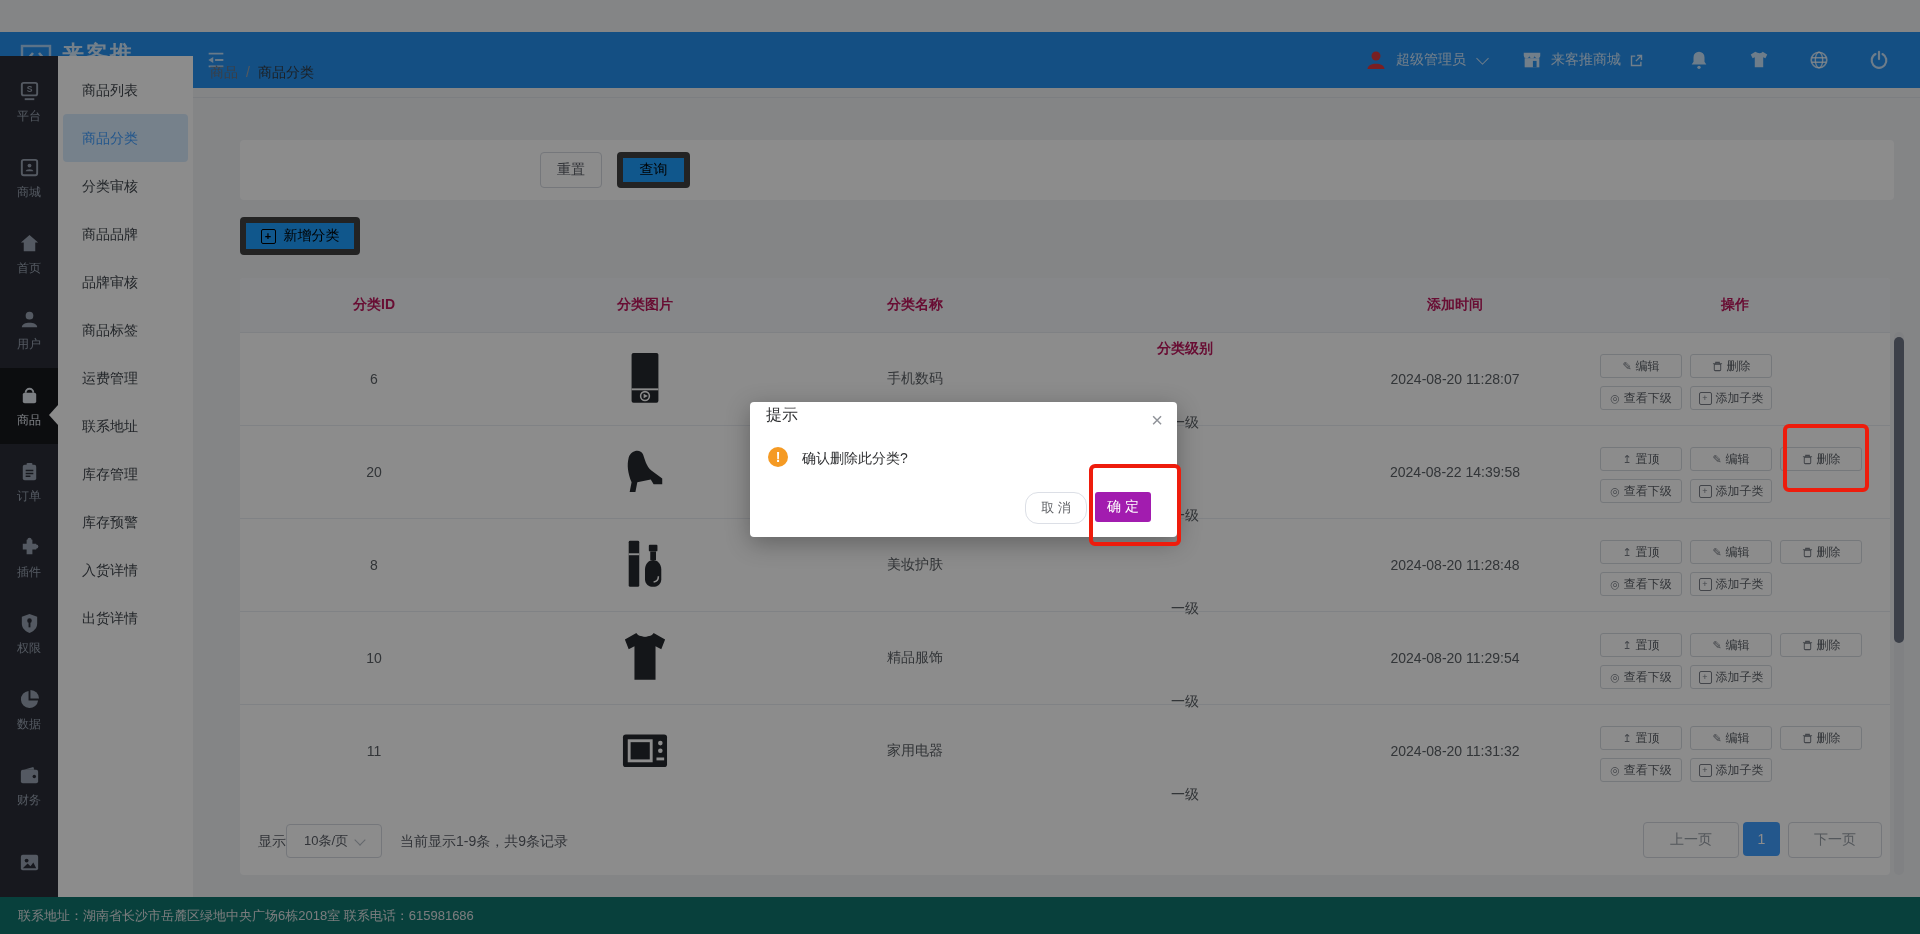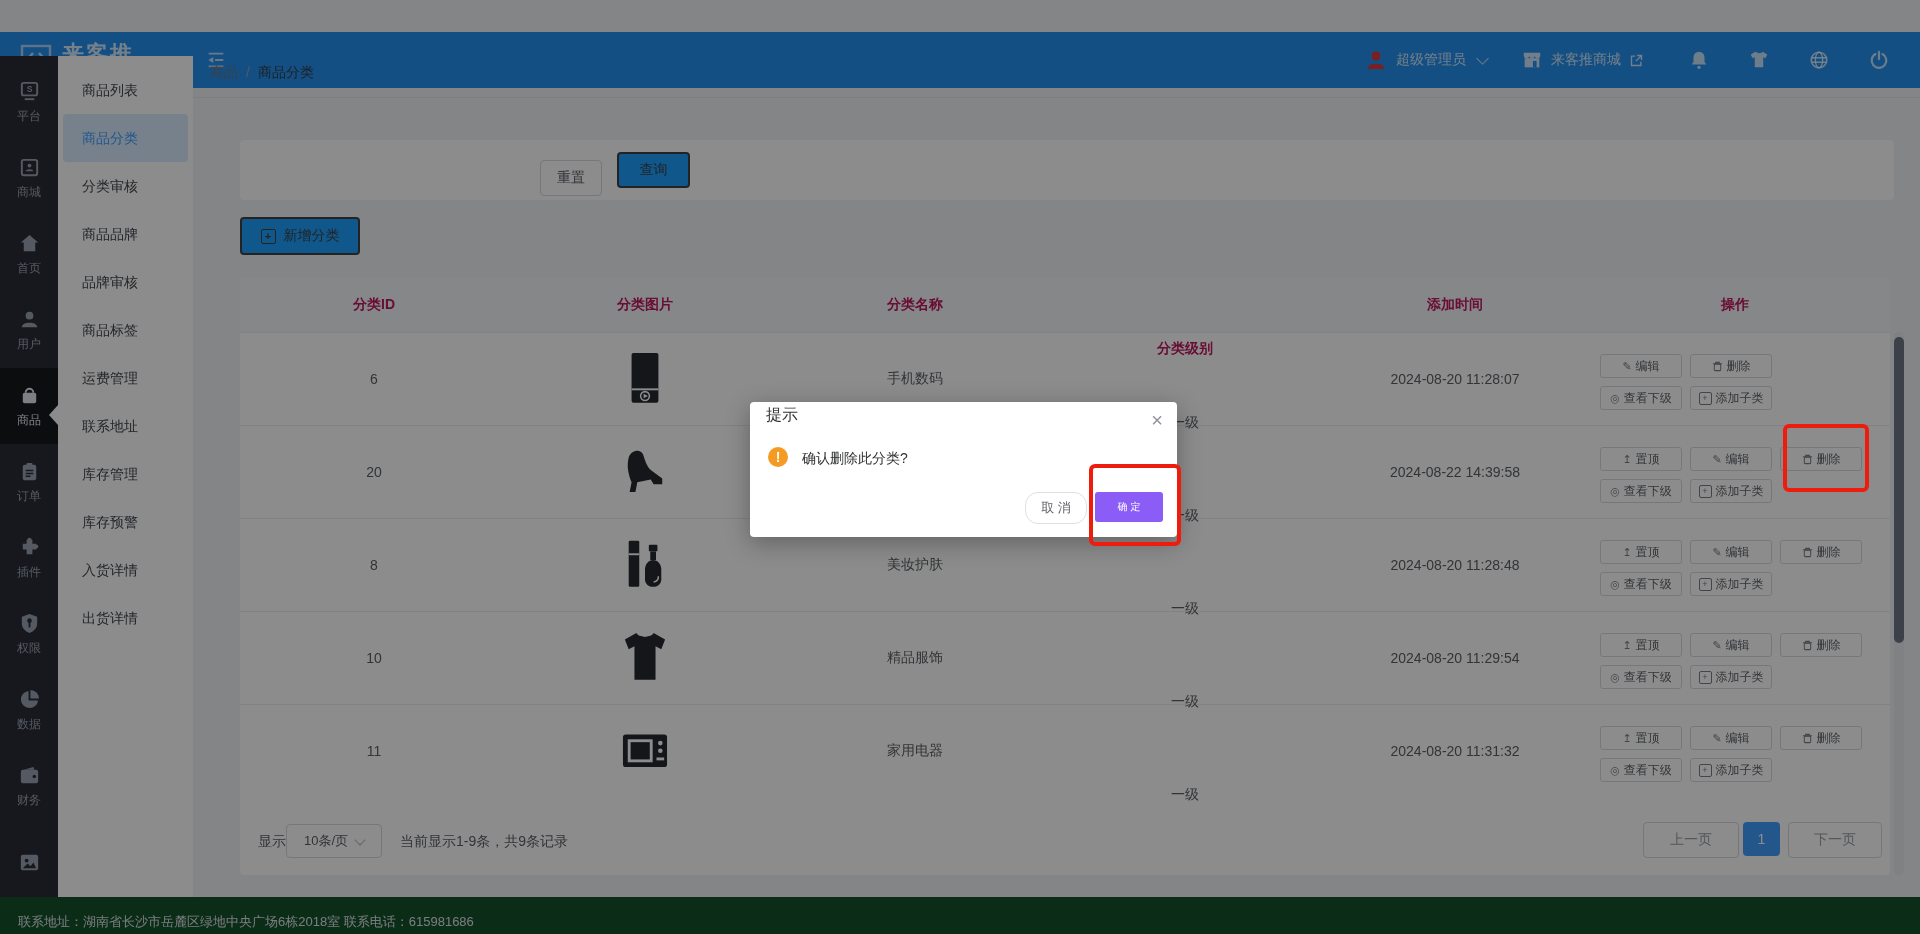--- a/index.html
+++ b/index.html
@@ -38,22 +38,22 @@
   .crumb .sep{color:#9aa2ac;margin:0 8px;}
   .hrline{left:193px;top:97px;width:1727px;height:1px;background:#e2e6ec;}
 
   .card{background:#fff;border-radius:4px;}
   .searchcard{left:240px;top:140px;width:1654px;height:60px;}
   .s-input{left:250px;top:152px;width:280px;height:36px;border:1px solid #d5d9e0;border-radius:4px;background:#fff;
            font-size:14px;color:#333;padding:0 12px;font-family:inherit;}
   .s-input::placeholder{color:#a8abb2;}
   .btn{display:flex;align-items:center;justify-content:center;border-radius:4px;font-size:14px;cursor:pointer;}
   .btn-plain{background:#fff;border:1px solid #d5d9e0;color:#5a5e66;}
-  .btn-blue{background:#1E9FFF;border:2px solid #404040;color:#404040;}
-  .reset{left:540px;top:160px;width:62px;height:36px;}
+  .btn-blue{background:#1E9FFF;border:6px solid #404040;color:#000000;}
+  .reset{left:540px;top:152px;width:62px;height:36px;}
   .query{left:617px;top:152px;width:73px;height:36px;}
   .addbtn{left:240px;top:217px;width:120px;height:38px;gap:8px;}
   .plusbox{width:13px;height:13px;border:1.4px solid currentColor;border-radius:2px;display:flex;align-items:center;
            justify-content:center;font-size:11px;line-height:11px;font-weight:bold;}
 
   
   .tablecard{left:240px;top:278px;width:1650px;height:597px;}
   .thead{position:relative;height:54px;background:#f4f6f9;border-radius:4px 4px 0 0;border-bottom:1px solid #e7ebf1;}
   .th,.td{position:absolute;top:50%;transform:translate(-50%,-50%);font-size:14px;white-space:nowrap;}
   .th{color:#be185d;font-weight:bold;}
@@ -78,37 +78,37 @@
   .pag-summary{position:absolute;left:160px;top:555px;font-size:14px;color:#5a5e66;}
   .pg-prev{position:absolute;left:1403px;top:544px;width:94px;height:34px;color:#9aa0a8;}
   .pg-cur{position:absolute;left:1503px;top:544px;width:37px;height:34px;background:#409EFF;border:none;color:#fff;}
   .pg-next{position:absolute;left:1548px;top:544px;width:92px;height:34px;color:#9aa0a8;}
 
   
   .sc-track{left:1894px;top:332px;width:10px;height:543px;background:#e9ebee;border-radius:5px;}
   .sc-thumb{left:1894px;top:337px;width:10px;height:306px;background:#6d7585;border-radius:5px;cursor:pointer;}
 
   
-  .footbar{left:0;top:897px;width:1920px;height:37px;background:#14532d;color:#dfe1e4;font-size:13px;
-           display:flex;justify-content:space-between;padding:16px 16px 0 18px;}
+  .footbar{left:0;top:897px;width:1920px;height:37px;background:#0f766e;color:#dfe1e4;font-size:13px;
+           display:flex;align-items:center;justify-content:space-between;padding:0 16px 0 18px;}
   .footbar .rgt{display:flex;gap:46px;}
 
   
   .overlay{left:0;top:0;width:1920px;height:934px;background:rgba(0,0,0,.45);z-index:40;}
   .dialog{left:750px;top:402px;width:427px;height:135px;background:#fff;border-radius:4px;z-index:50;
           box-shadow:0 6px 24px rgba(0,0,0,.3);}
   .dlg-title{position:absolute;left:16px;top:3px;font-size:16px;color:#303133;}
   .dlg-close{position:absolute;right:14px;top:8px;font-size:20px;color:#909399;cursor:pointer;line-height:20px;}
   .warn-ic{position:absolute;left:18px;top:45px;width:20px;height:20px;border-radius:50%;background:#F59A23;color:#fff;
            font-weight:bold;font-size:14px;display:flex;align-items:center;justify-content:center;line-height:20px;}
   .dlg-msg{position:absolute;left:52px;top:48px;font-size:14px;color:#303133;}
   .dlg-cancel{position:absolute;left:275px;top:90px;width:60px;height:30px;border:1px solid #dcdfe6;border-radius:13px;
               background:#fff;color:#606266;font-size:13px;display:flex;align-items:center;justify-content:center;cursor:pointer;}
-  .dlg-ok{position:absolute;left:345px;top:90px;width:68px;height:30px;border-radius:3px;background:#8b5cf6;color:#fff;
-          font-size:10px;display:flex;align-items:center;justify-content:center;cursor:pointer;}
+  .dlg-ok{position:absolute;left:345px;top:90px;width:56px;height:30px;border-radius:3px;background:#a21caf;color:#fff;
+          font-size:14px;display:flex;align-items:center;justify-content:center;cursor:pointer;}
   .redbox{border:4px solid #EE1C0C;border-radius:6px;z-index:60;background:transparent;}
   .redA{left:1783px;top:424px;width:86px;height:68px;}
   .redB{left:1089px;top:464px;width:92px;height:82px;}
 </style>
 </head>
 <body>
 
 <div class="stage">
 
   <div class="abs topbar">

